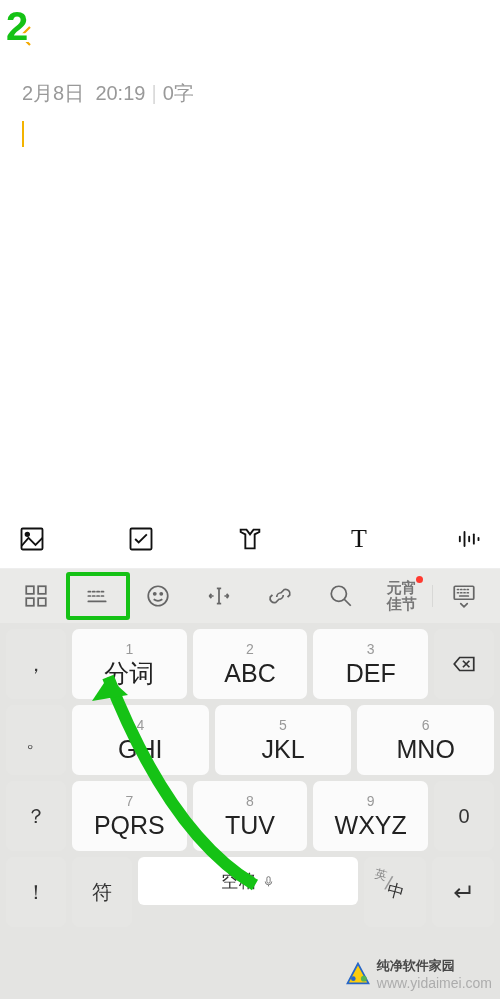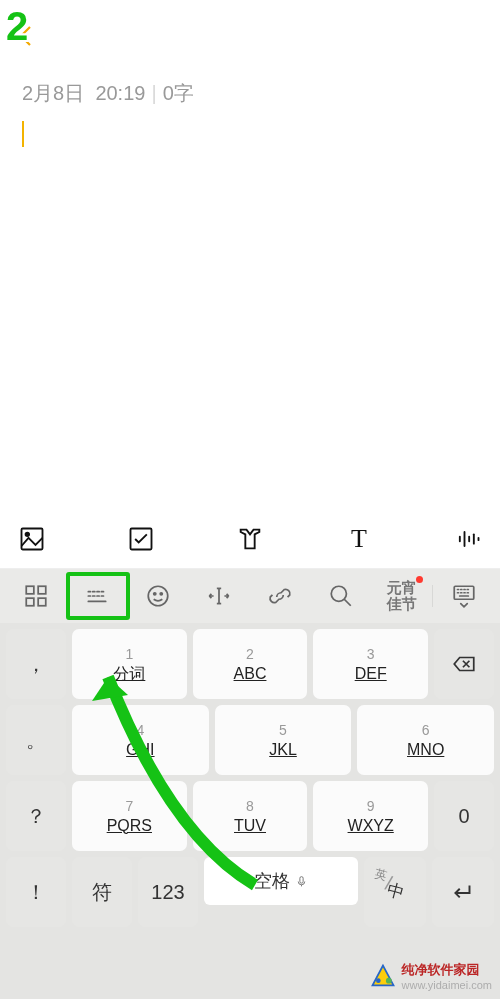--- a/index.html
+++ b/index.html
@@ -23,35 +23,35 @@
     .reddot { position:absolute; top:-4px; right:-6px; width:7px; height:7px; background:#ff3a30; border-radius:50%; }
     .hlbox { position:absolute; left:66px; top:3px; width:64px; height:48px; border:4px solid #15c215; border-radius:3px; z-index:3; }
     .imebar .sep { width:1px; height:22px; background:#d8d8d6; }
     .kbd { background:#e4e4e2; padding:6px 6px 72px 6px; }
     .krow { display:flex; gap:6px; margin-bottom:6px; }
     .krow:last-child { margin-bottom:0; }
     .key { height:70px; display:flex; flex-direction:column; align-items:center; justify-content:center; border-radius:7px; background:#fbfbfb; color:#222; font-size:18px; }
     .key.small { font-size:20px; color:#333; }
     .key.grey { background:#e6e6e4; }
     .knum { font-size:14px; color:#999; line-height:1; }
-    .kmain { font-size:16px; font-weight:500; line-height:1; margin-top:5px;text-decoration:underline; }
+    .kmain { font-size:25px; font-weight:500; line-height:1; margin-top:5px; }
     .sidecol { width:60px; flex:none; }
     .midkey { flex:1; }
     .space { flex:1; height:48px; background:#fff; display:flex; justify-content:center; align-items:center; font-size:18px; color:#333; border-radius:6px; }
     .switch { width:62px; flex:none; display:flex; flex-direction:column; justify-content:center; align-items:center; color:#555; font-size:14px; position:relative; background:#e6e6e4; }
     .switch-inner { transform:rotate(15deg); line-height:0.9; position:relative; }
     .switch-inner .over { font-size:12px; color:#888; position:absolute; left:-16px; top:-10px; }
     .switch-inner .slash { font-size:20px; color:#999; position:absolute; left:-3px; top:-8px; }
     .enter { width:62px; flex:none; background:#e6e6e4; }
     .arrow { position:absolute; left:90px; top:655px; width:170px; height:240px; z-index:10; pointer-events:none; }
     .watermark { position:absolute; right:8px; bottom:8px; display:flex; align-items:center; gap:5px; opacity:.95; }
     .wmico { width:28px; height:28px; }
     .wmtxt { text-align:left; }
-    .wmtxt .l1 { font-size:13px; font-weight:700; color:#b91c1c; }
-    .wmtxt .l2 { font-size:11px; color:#aaa;text-align:center; }
+    .wmtxt .l1 { font-size:13px; font-weight:700; color:#404040; }
+    .wmtxt .l2 { font-size:14px; color:#aaa;text-align:center; }
   </style>
 </head>
 <body>
 
 <div class="step">2</div>
 
 <div class="header">
   <span class="back">
     <svg viewBox="0 0 24 24" width="24" height="34" stroke="#f2a900" stroke-width="2.2" fill="none">
         <path d="M16 4 L7 13 L16 22"></path>
@@ -209,21 +209,20 @@
         </span>
       <span class="key midkey">
           <span class="knum">9</span>
           <span class="kmain">WXYZ</span>
         </span>
       <span class="key sidecol grey small">0</span>
     </div>
     <div class="krow">
       <span class="key sidecol grey small">！</span>
       <span class="key sidecol grey small">符</span>
-      <span class="key sidecol grey small">123</span>
       <span class="space"><span>空格</span>&nbsp;<svg width="13" height="13" viewBox="0 0 24 24" fill="none" stroke="#777" stroke-width="1.8">
             <rect x="9" y="3" width="6" height="12" rx="3"></rect>
             <path d="M6 12 A6 6 0 0 0 18 12"></path>
             <path d="M12 18 L12 21"></path>
           </svg></span>
       <span class="key switch">
           <span class="switch-inner"><span class="over">英</span><span class="slash">/</span><span style="font-size:17px;color:#333">中</span></span>
         </span>
       <span class="key enter">
           <svg viewBox="0 0 24 24" width="26" fill="none" stroke="#333" stroke-width="1.8">

